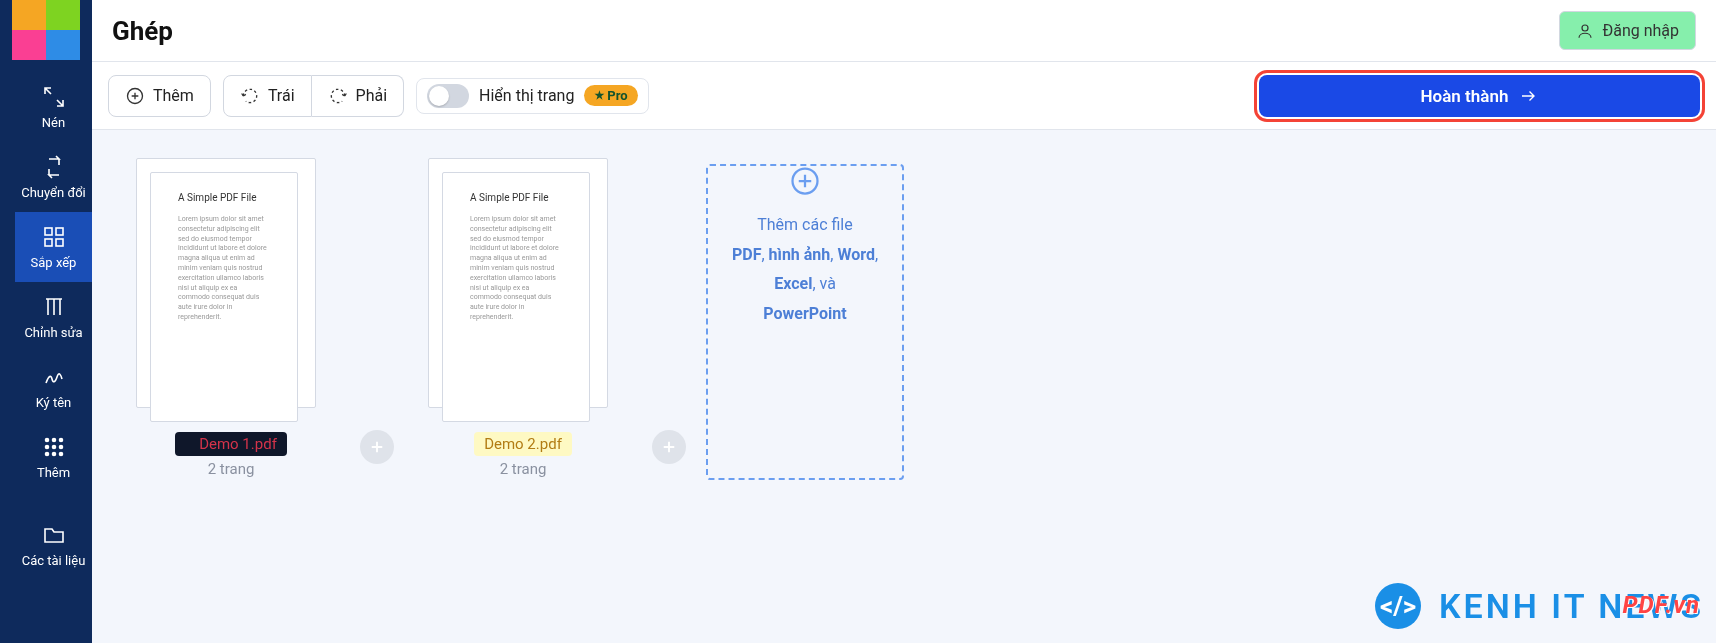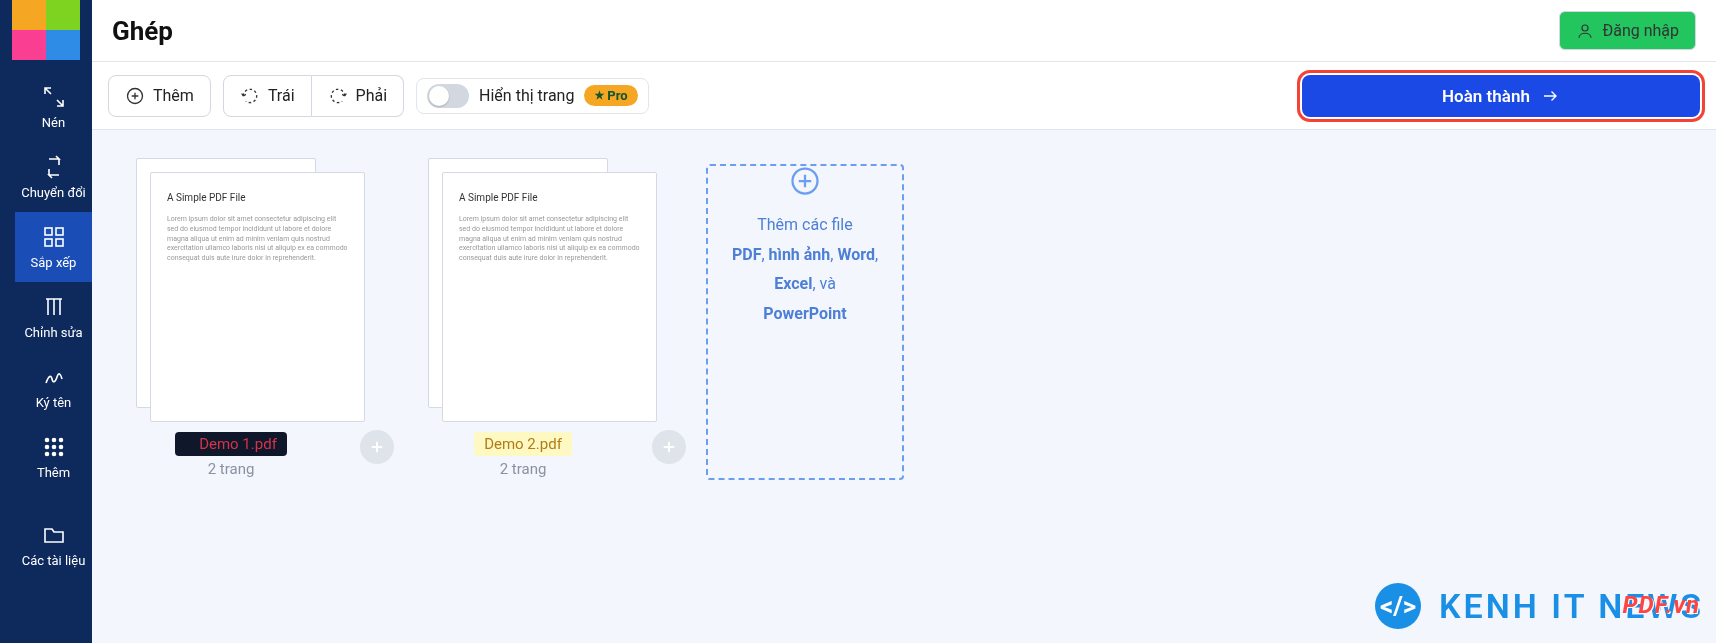--- a/index.html
+++ b/index.html
@@ -15,47 +15,47 @@
   .nav { display: flex; flex-direction: column; width: 100%; margin-top: 12px; padding-left: 15px; }
   .nav-item { height: 70px; display: flex; flex-direction: column; align-items: center; justify-content: center; color: #fff; font-size: 13px; cursor: pointer; gap: 6px; }
   .nav-item.active { background: #1a4eb6; }
   .nav-item svg { width: 24px; height: 24px; fill: none; stroke: #fff; stroke-width: 1.6; }
   .nav-sep { height: 18px; }
 
   
   .main { flex: 1; display: flex; flex-direction: column; }
   .topbar { height: 62px; display: flex; align-items: center; justify-content: space-between; padding: 0 20px; border-bottom: 1px solid #e1e5ec; }
   .title { font-size: 26px; font-weight: 700; color: #111; }
-  .login-btn { display: flex; align-items: center; gap: 8px; border: 1px solid #d2d7e0; border-radius: 6px; padding: 9px 16px; font-size: 16px; color: #333; background: #22c55e; cursor: pointer; }
+  .login-btn { display: flex; align-items: center; gap: 8px; border: 1px solid #d2d7e0; border-radius: 6px; padding: 9px 16px; font-size: 16px; color: #333; background: #86efac; cursor: pointer; }
   .login-btn svg { width: 18px; height: 18px; stroke: #333; fill: none; stroke-width: 1.6; }
 
   .toolbar { height: 68px; display: flex; align-items: center; padding: 0 16px; border-bottom: 1px solid #e1e5ec; gap: 12px; }
   .btn { display: flex; align-items: center; gap: 8px; height: 42px; padding: 0 16px; font-size: 16px; color: #222; border: 1px solid #d2d7e0; border-radius: 8px; background: #fff; cursor: pointer; }
   .btn svg { width: 20px; height: 20px; fill: none; stroke: #333; stroke-width: 1.6; }
   .btn-group { display: flex; }
   .btn-group .btn:first-child { border-top-right-radius: 0; border-bottom-right-radius: 0; }
   .btn-group .btn:last-child { border-top-left-radius: 0; border-bottom-left-radius: 0; border-left: none; }
   .toggle { width: 42px; height: 24px; background: #d2d7e0; border-radius: 12px; position: relative; cursor: pointer; }
   .toggle::after { content: ""; position: absolute; width: 20px; height: 20px; background: #fff; border-radius: 50%; top: 2px; left: 2px; box-shadow: 0 1px 2px rgba(0,0,0,0.2); }
   .toggle-wrap { display:flex; align-items:center; gap:10px; border:1px solid #e1e5ec; border-radius:8px; padding:5px 10px; }
   .toggle-label { font-size: 16px; color: #222; }
   .pro-badge { background: #f5a623; color: #14532d; font-weight: 700; font-size: 13px; padding: 3px 10px; border-radius: 11px; display: flex; align-items: center; gap: 3px; }
   .pro-badge::before { content: "★"; font-size: 11px; }
 
-  .finish-btn { background: #1a49e6; color: #fff; font-size: 17px; font-weight: 600; padding: 0 40px; height: 42px; border: none; border-radius: 8px; cursor: pointer; display: flex; align-items: center; gap: 10px; outline: 3px solid #f44336; outline-offset: 2px; width: 398px; justify-content:center;}
+  .finish-btn { background: #1a49e6; color: #fff; font-size: 17px; font-weight: 600; padding: 0 40px; height: 42px; border: none; border-radius: 8px; cursor: pointer; display: flex; align-items: center; gap: 10px; outline: 3px solid #f44336; outline-offset: 2px; width: 441px; justify-content:center;}
   .finish-btn svg { width: 20px; height: 18px; stroke: #fff; fill: none; stroke-width: 1.8; }
   .spacer { flex: 1; }
 
   
   .workspace { flex: 1; background: #f3f6fc; padding: 28px 24px; display: flex; align-items: flex-start; gap: 14px; overflow:auto; }
   .file-card { width: 230px; display: flex; flex-direction: column; align-items: center; }
   .page-stack { position: relative; width: 190px; height: 260px; margin-bottom: 14px; }
   .page { position: absolute; background: #fff; border: 1px solid #d4d9e3; border-radius: 2px; }
   .page.back { top: 0; left: 0; width: 180px; height: 250px; }
-  .page.front { top: 14px; left: 14px; width: 215px; height: 250px; padding: 18px 16px; font-size: 7px; color: #999; line-height: 1.4; }
+  .page.front { top: 14px; left: 14px; width: 148px; height: 250px; padding: 18px 27px; font-size: 7px; color: #999; line-height: 1.4; }
   .page.front .ptitle { font-size: 10px; color: #333; margin-bottom: 10px; }
   .insert-btn { width: 34px; height: 34px; border-radius: 50%; background: #dfe3ea; display:flex; align-items:center; justify-content:center; align-self:center; margin-top:120px; cursor:pointer; }
   .insert-btn svg { width: 18px; height:18px; stroke:#fff; stroke-width:2.5; fill:none;}
   .file-name { font-size: 15px; padding: 3px 10px; border-radius: 4px; margin-bottom: 4px; }
   .file-name.red { background: #0f172a; color: #d4334a; padding-left: 24px; }
   .file-name.yellow { background: #fef9c3; color: #b27c14; }
   .page-count { font-size: 15px; color: #8a91a0; }
 
   .dropzone { width: 198px; height: 316px; border: 2px dashed #6b9ef0; border-radius: 4px; display: flex; flex-direction: column; align-items: center; text-align: center; color: #4d7fd6; font-size: 16px; line-height: 1.85; cursor: pointer; margin-left:6px; margin-top:6px;}
   .dropzone .plus { width: 30px; height: 30px; margin-bottom: 14px; }

